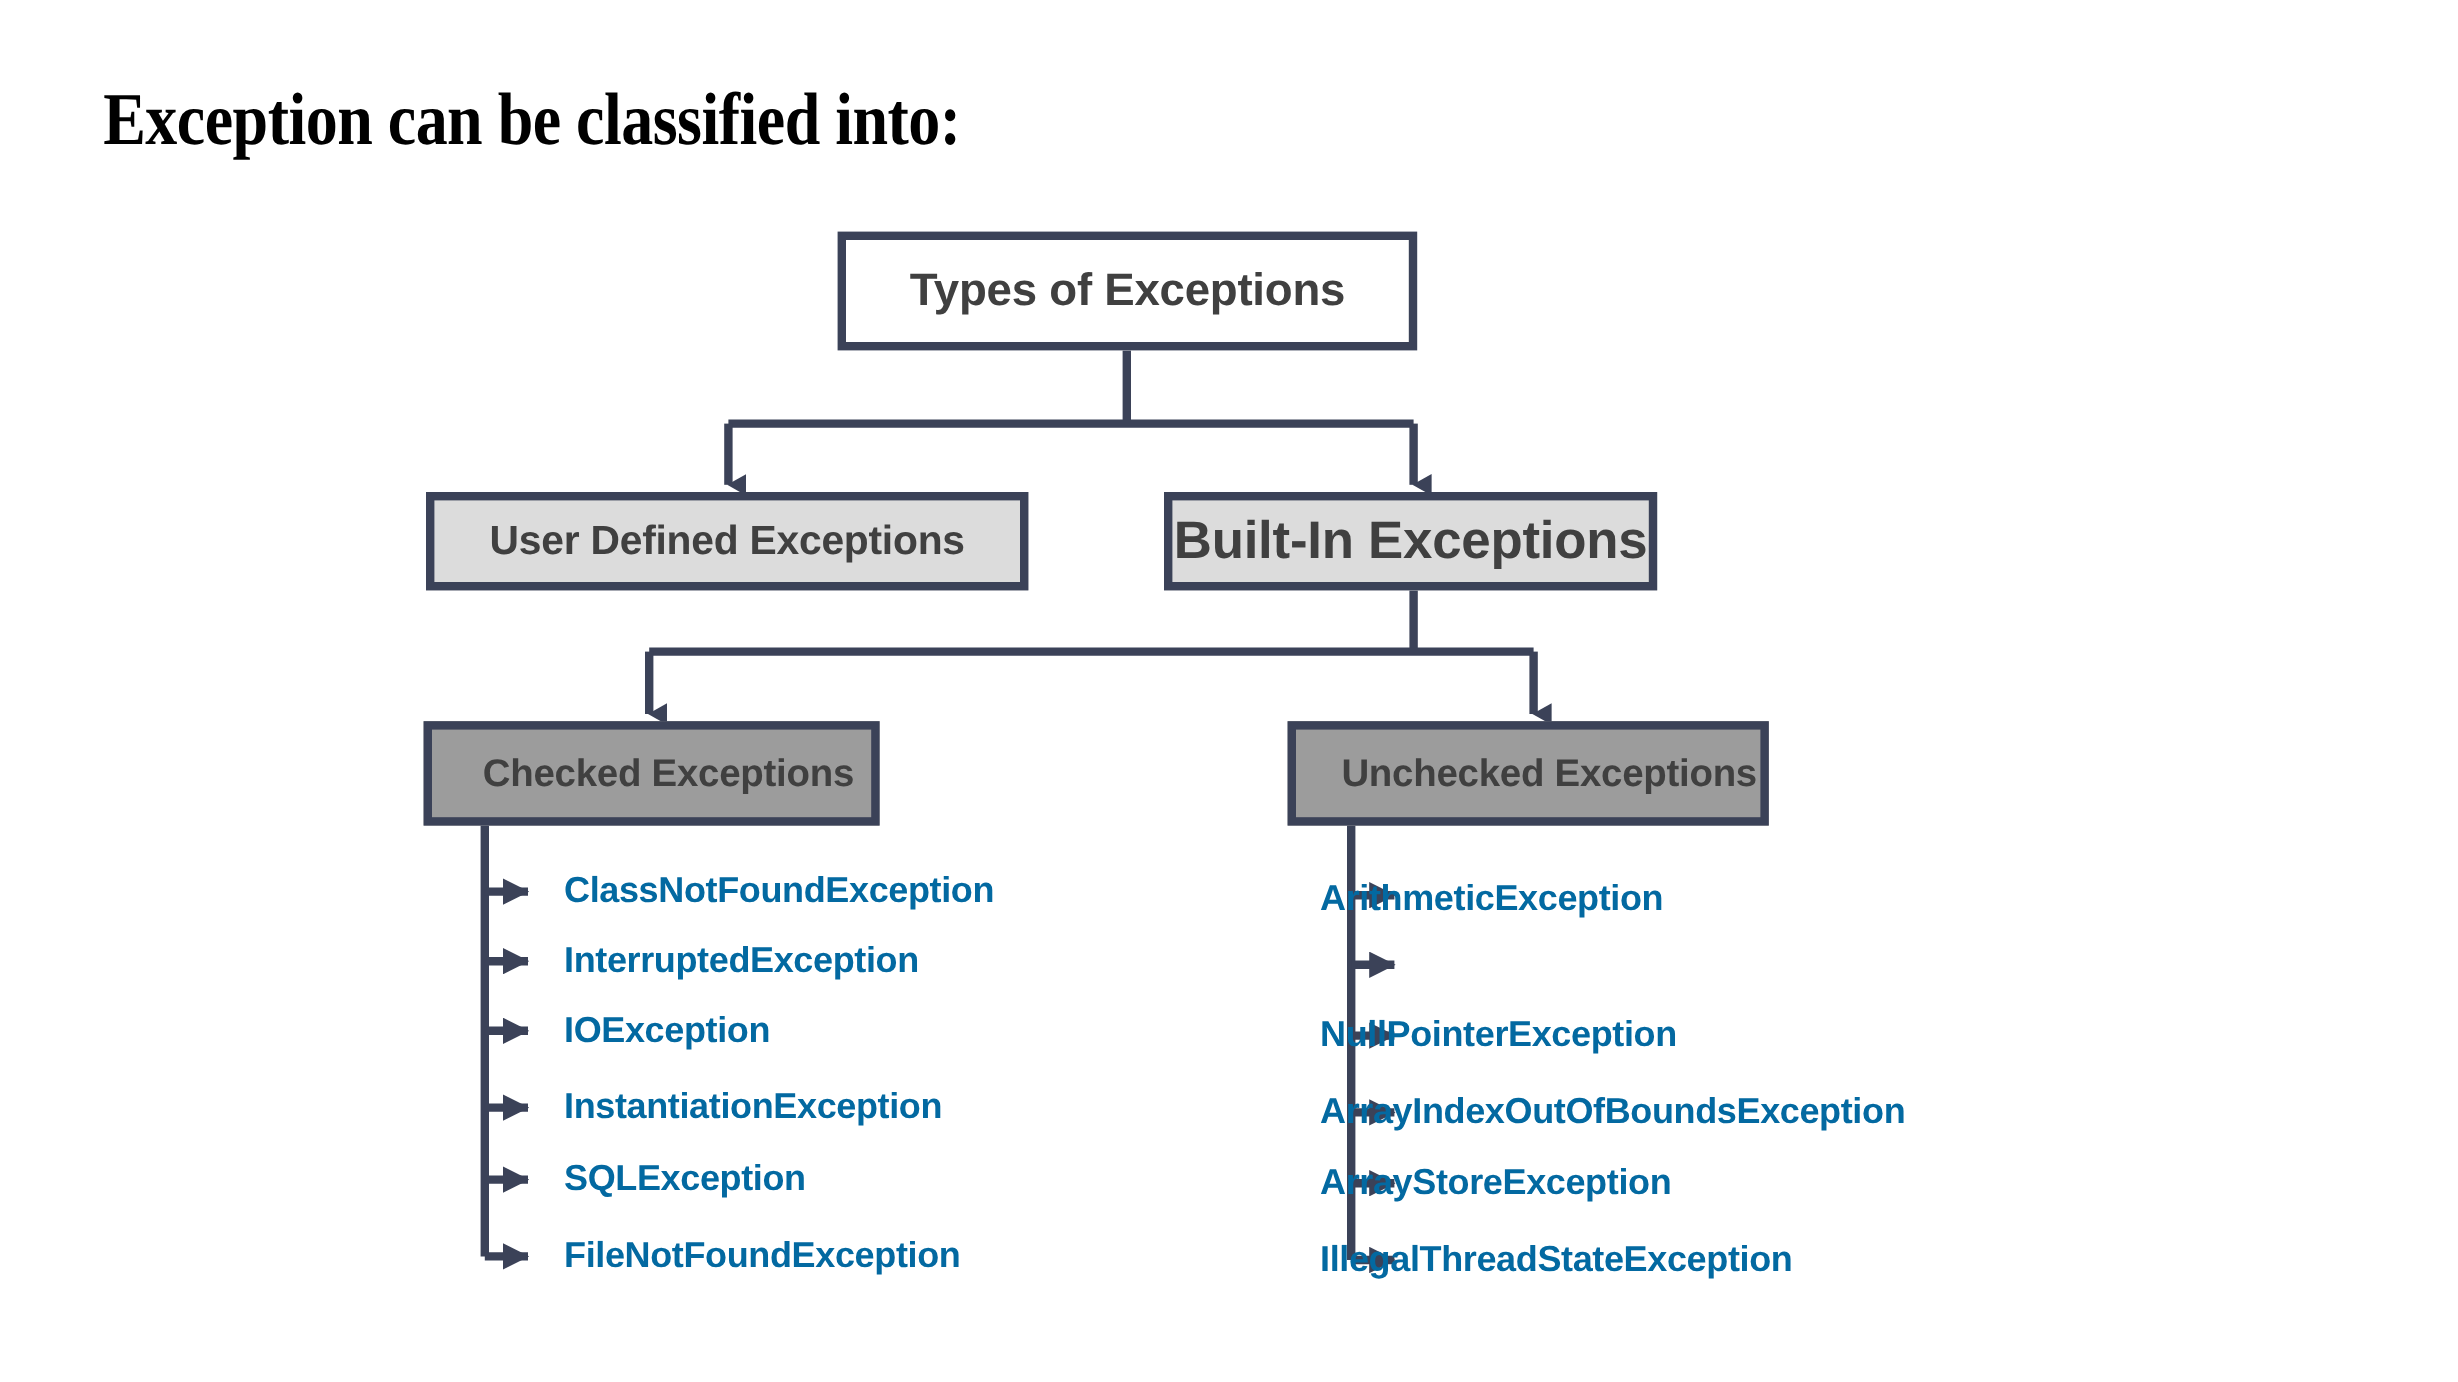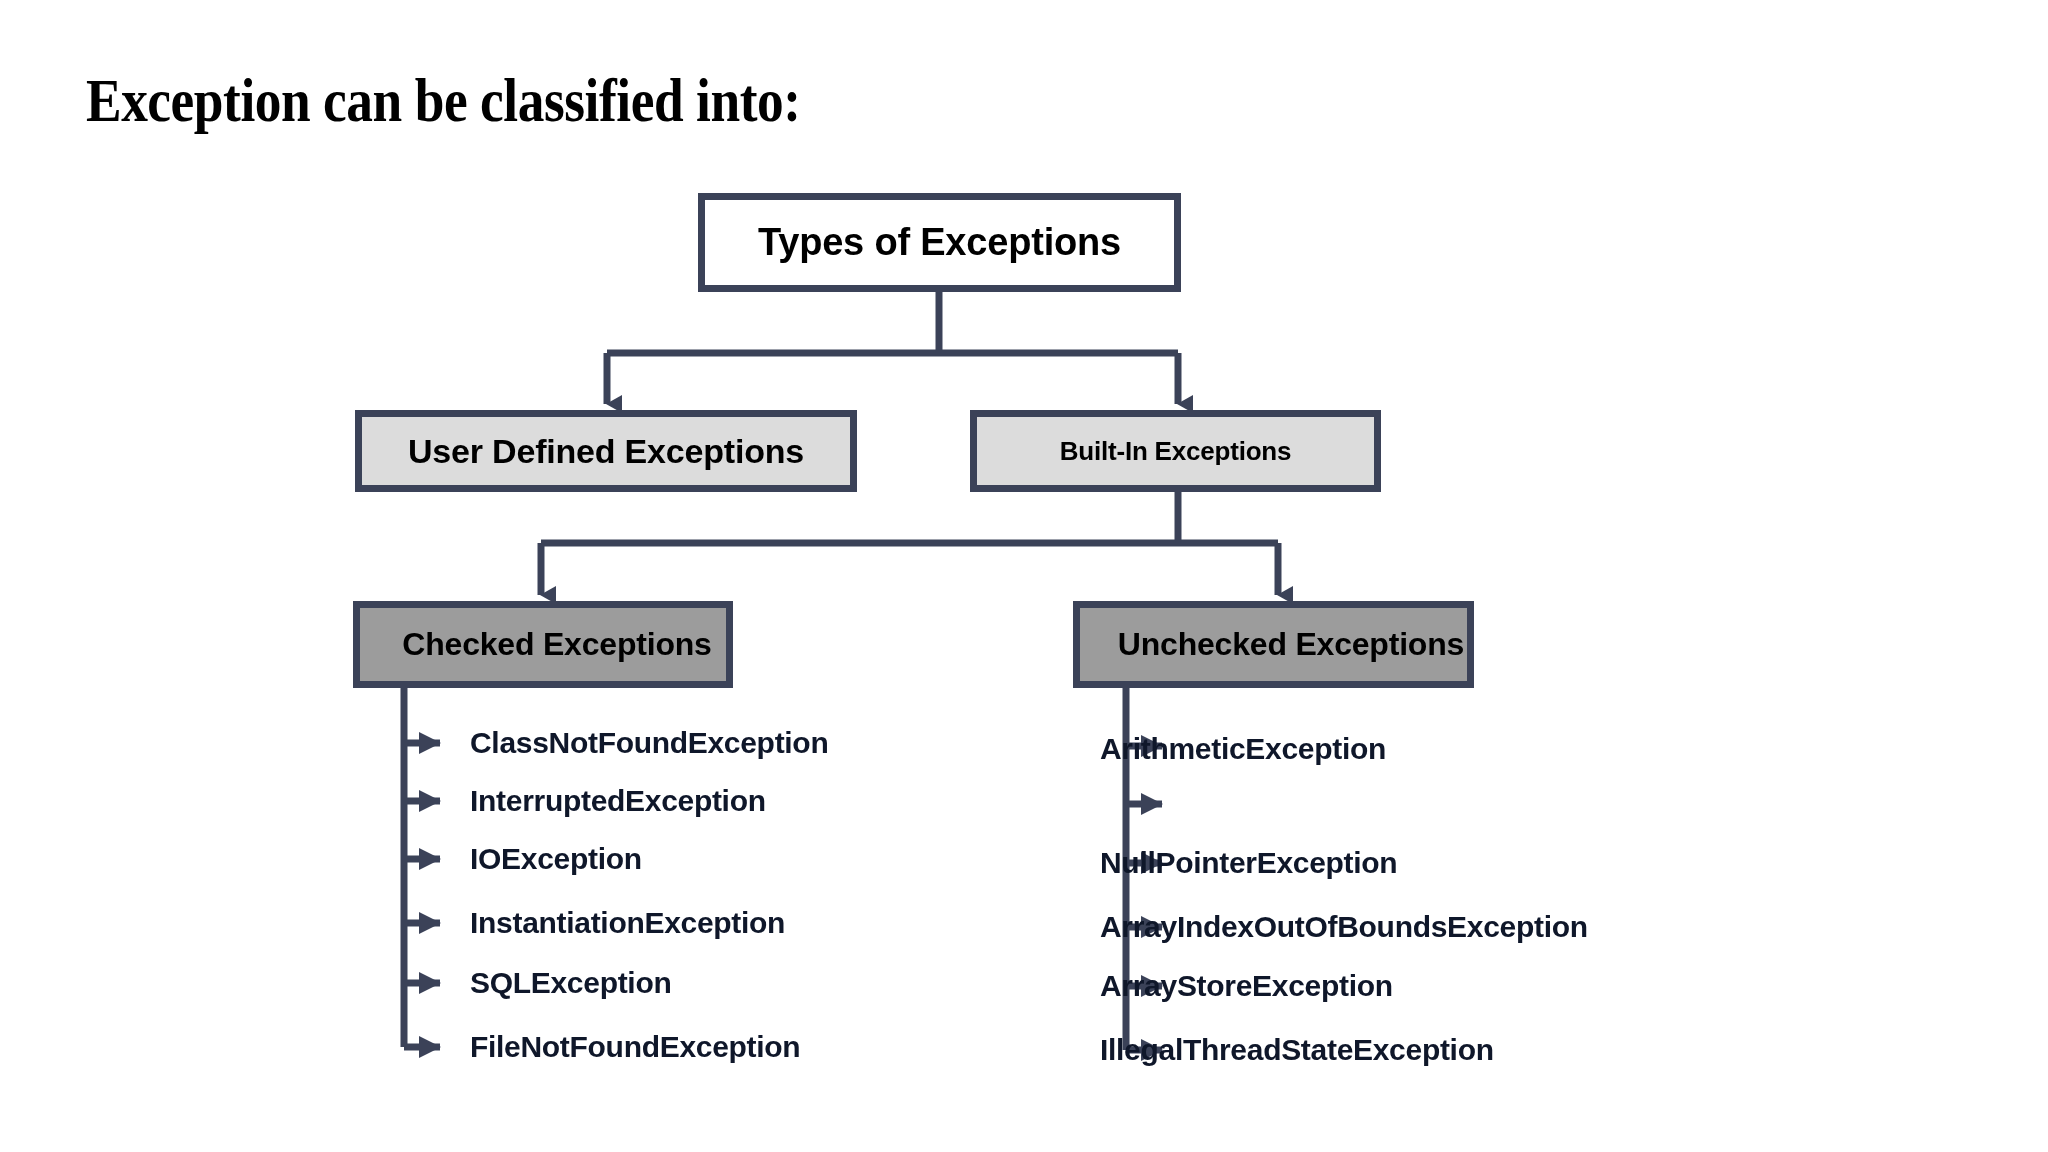--- a/index.html
+++ b/index.html
@@ -64,21 +64,21 @@
     box-sizing: border-box;
     border: 7px solid #3b4258;
     display: flex;
     align-items: center;
     justify-content: center;
     text-align: center;
   }
   .node-label {
     font-family: "Liberation Sans", sans-serif;
     font-weight: bold;
-    color: #000000;
+    color: #404040;
     white-space: nowrap;
     letter-spacing: -0.2px;
   }
 
   #node-root {
     left: 698px;
     top: 193px;
     width: 483px;
     height: 99px;
     background: #ffffff;
@@ -94,21 +94,21 @@
   }
   #node-user-defined .node-label { font-size: 34px; }
 
   #node-builtin {
     left: 970px;
     top: 410px;
     width: 411px;
     height: 82px;
     background: #dcdcdc;
   }
-  #node-builtin .node-label { font-size: 26px; }
+  #node-builtin .node-label { font-size: 44px; }
 
   #node-checked {
     left: 353px;
     top: 601px;
     width: 380px;
     height: 87px;
     background: #9c9c9c;
     padding-left: 28px;
   }
   #node-checked .node-label { font-size: 32px; }
@@ -121,21 +121,21 @@
     background: #9c9c9c;
   }
   #node-unchecked .node-label { font-size: 32px; margin-left: 35px; }
 
   
   .leaf-label {
     position: absolute;
     font-family: "Liberation Sans", sans-serif;
     font-weight: bold;
     font-size: 30px;
-    color: #0f172a;
+    color: #0369a1;
     white-space: nowrap;
     letter-spacing: -0.3px;
     transform: translateY(-50%);
   }
 
   
   #leaf-clip-right {
     position: absolute;
     left: 1100px;
     top: 700px;

